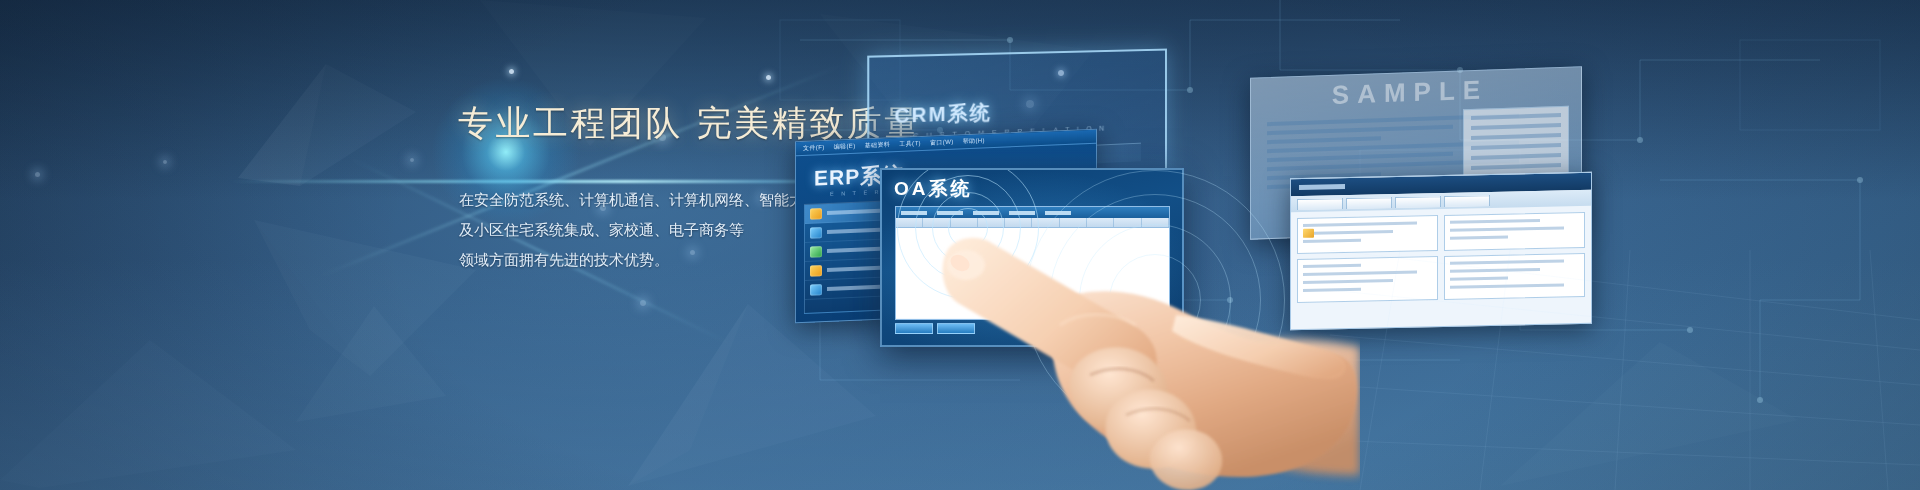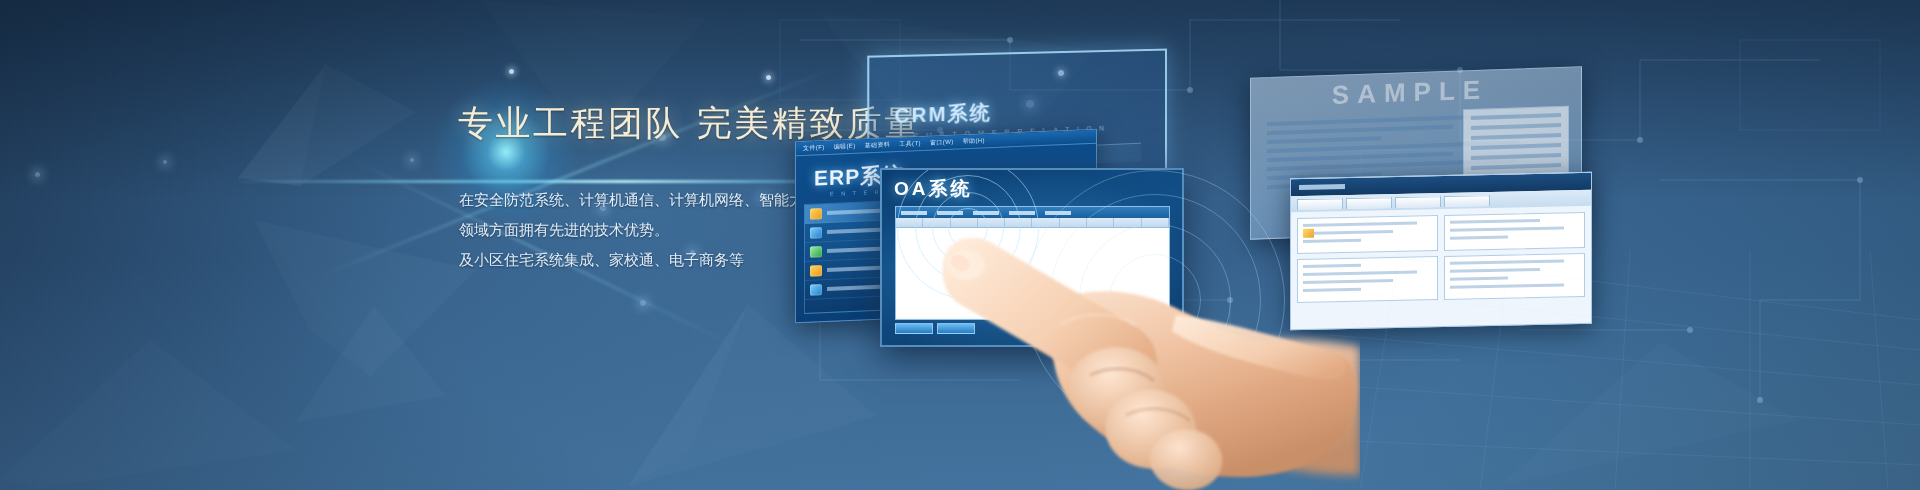--- a/index.html
+++ b/index.html
@@ -391,22 +391,22 @@
 
   <div class="flare-ray-d"></div>
   <div class="flare-ray-d2"></div>
   <div class="flare-ray-h"></div>
   <div class="flare-core"></div>
 
   <div class="headline">专业工程团队  完美精致质量</div>
 
   <div class="paragraph">
     <span class="pline">在安全防范系统、计算机通信、计算机网络、智能大厦</span>
+    <span class="pline">及小区住宅系统集成、家校通、电子商务等</span>
     <span class="pline">领域方面拥有先进的技术优势。</span>
-    <span class="pline">及小区住宅系统集成、家校通、电子商务等</span>
   </div>
 
   <div id="screens">
 
     <svg class="circuit" viewBox="0 0 1160 420" preserveAspectRatio="none">
       <g stroke="rgba(150,215,255,0.30)" stroke-width="1" fill="none">
         <path d="M40,40 H250 V90 H430 V20 H640"></path>
         <path d="M0,130 H180 V200 H330"></path>
         <path d="M520,0 V70 H700 V140 H880 V60 H1060"></path>
         <path d="M280,300 H470 V360 H700"></path>

